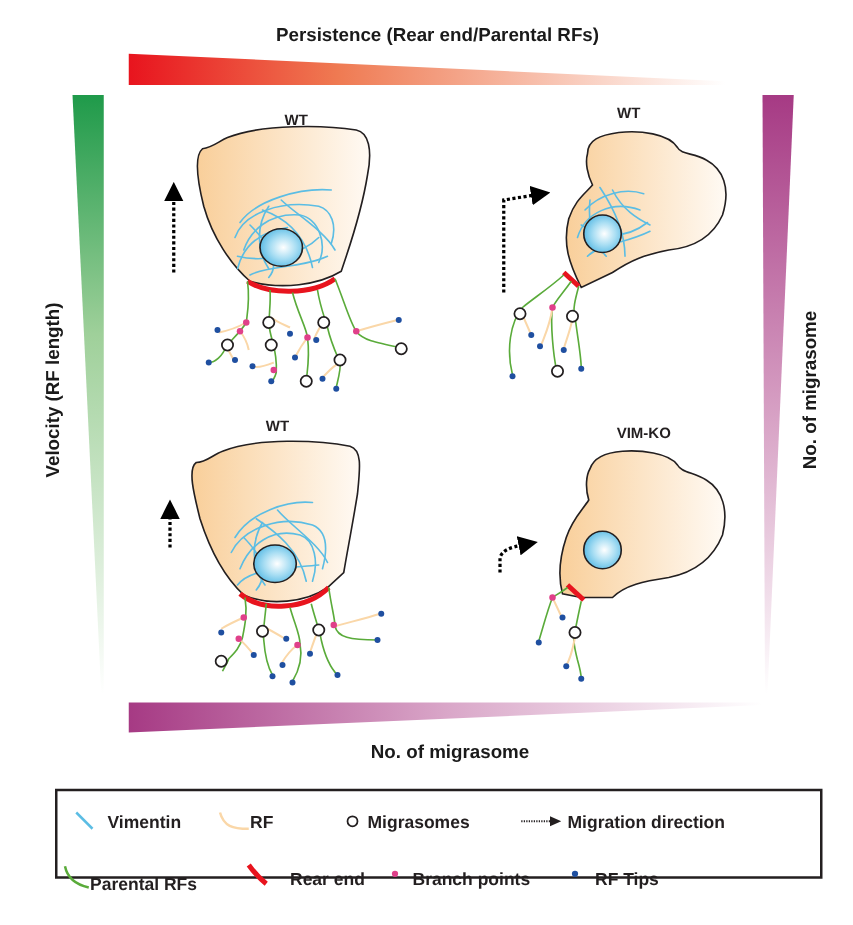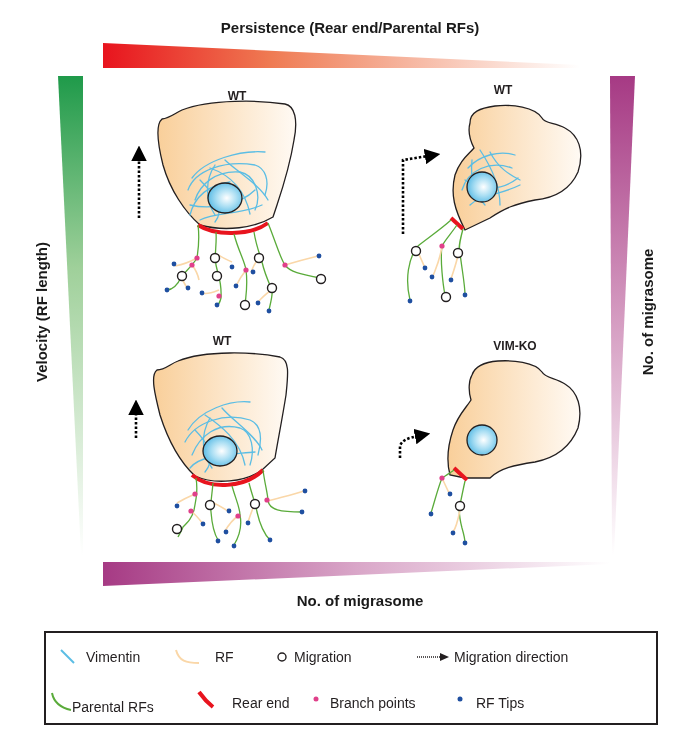--- a/index.html
+++ b/index.html
@@ -1,22 +1,22 @@
 <!DOCTYPE html>
 <html><head>
   <meta charset="utf-8">
   <style>
     html, body { margin: 0; padding: 0; background: #ffffff; }
     body { width: 682px; height: 740px; position: relative; overflow: hidden;
            font-family: "Liberation Sans", sans-serif; }
     #canvas { position: absolute; left: 0; top: 0; width: 682px; height: 740px; }
     .title-text { font-family: "Liberation Sans", sans-serif; font-weight: bold; fill: #1a1a1a; }
     .cell-label { font-family: "Liberation Sans", sans-serif; font-weight: bold; font-size: 12px; fill: #231f20; }
-    .legend-box { position: absolute; left: 44px; top: 631px; width: 614px; height: 94px;
-                  border: 2px solid #231f20; box-sizing: border-box; background: #fff; }
+    .legend-box { position: absolute; left: 44px; top: 631px; width: 614px; height: 72px;
+                  border: 2px solid #231f20; box-sizing: border-box; background: #fff; font-weight: bold; }
     .legend-item { position: absolute; display: flex; align-items: center; font-size: 14px; color: #231f20; white-space: nowrap; }
     .legend-item svg { display: block; }
     .legend-label { margin-left: 4px; }
   </style>
 </head>
 <body>
 
 <svg id="canvas" width="682" height="740" viewBox="0 0 682 740">
   <defs>
     <linearGradient id="gTop" x1="0" y1="0" x2="1" y2="0">
@@ -264,27 +264,27 @@
   <div class="legend-item" style="left:12px; top:14px;">
     <svg width="20" height="20">
         <path d="M3,3 C8,8 12,12 16,16" stroke="#5bbde4" stroke-width="2" fill="none"></path>
       </svg>
     <span class="legend-label" style="margin-left:8px;">Vimentin</span>
   </div>
   <div class="legend-item" style="left:128px; top:14px;">
     <svg width="26" height="20">
         <path d="M2,3 C5,14 12,16 25,16" stroke="#fad7a8" stroke-width="2" fill="none"></path>
       </svg>
-    <span class="legend-label" style="margin-left:15px;">RF</span>
+    <span class="legend-label" style="margin-left:0;">RF</span>
   </div>
   <div class="legend-item" style="left:230px; top:14px;">
     <svg width="12" height="20">
         <circle cx="6" cy="10" r="4" fill="#fff" stroke="#231f20" stroke-width="1.4"></circle>
       </svg>
-    <span class="legend-label" style="margin-left:6px;">Migration</span>
+    <span class="legend-label" style="margin-left:6px;">Migrasomes</span>
   </div>
   <div class="legend-item" style="left:370px; top:14px;text-align:right;">
     <svg width="34" height="20">
       <line x1="1" y1="10" x2="25" y2="10" stroke="#231f20" stroke-width="1.5" stroke-dasharray="1,1"></line>
       <path d="M24,6 L33,10 L24,14 z" fill="#231f20"></path>
     </svg>
     <span class="legend-label" style="margin-left:4px;">Migration direction</span>
   </div>
   <div class="legend-item" style="left:4px; top:56px;">
     <svg width="22" height="22">

